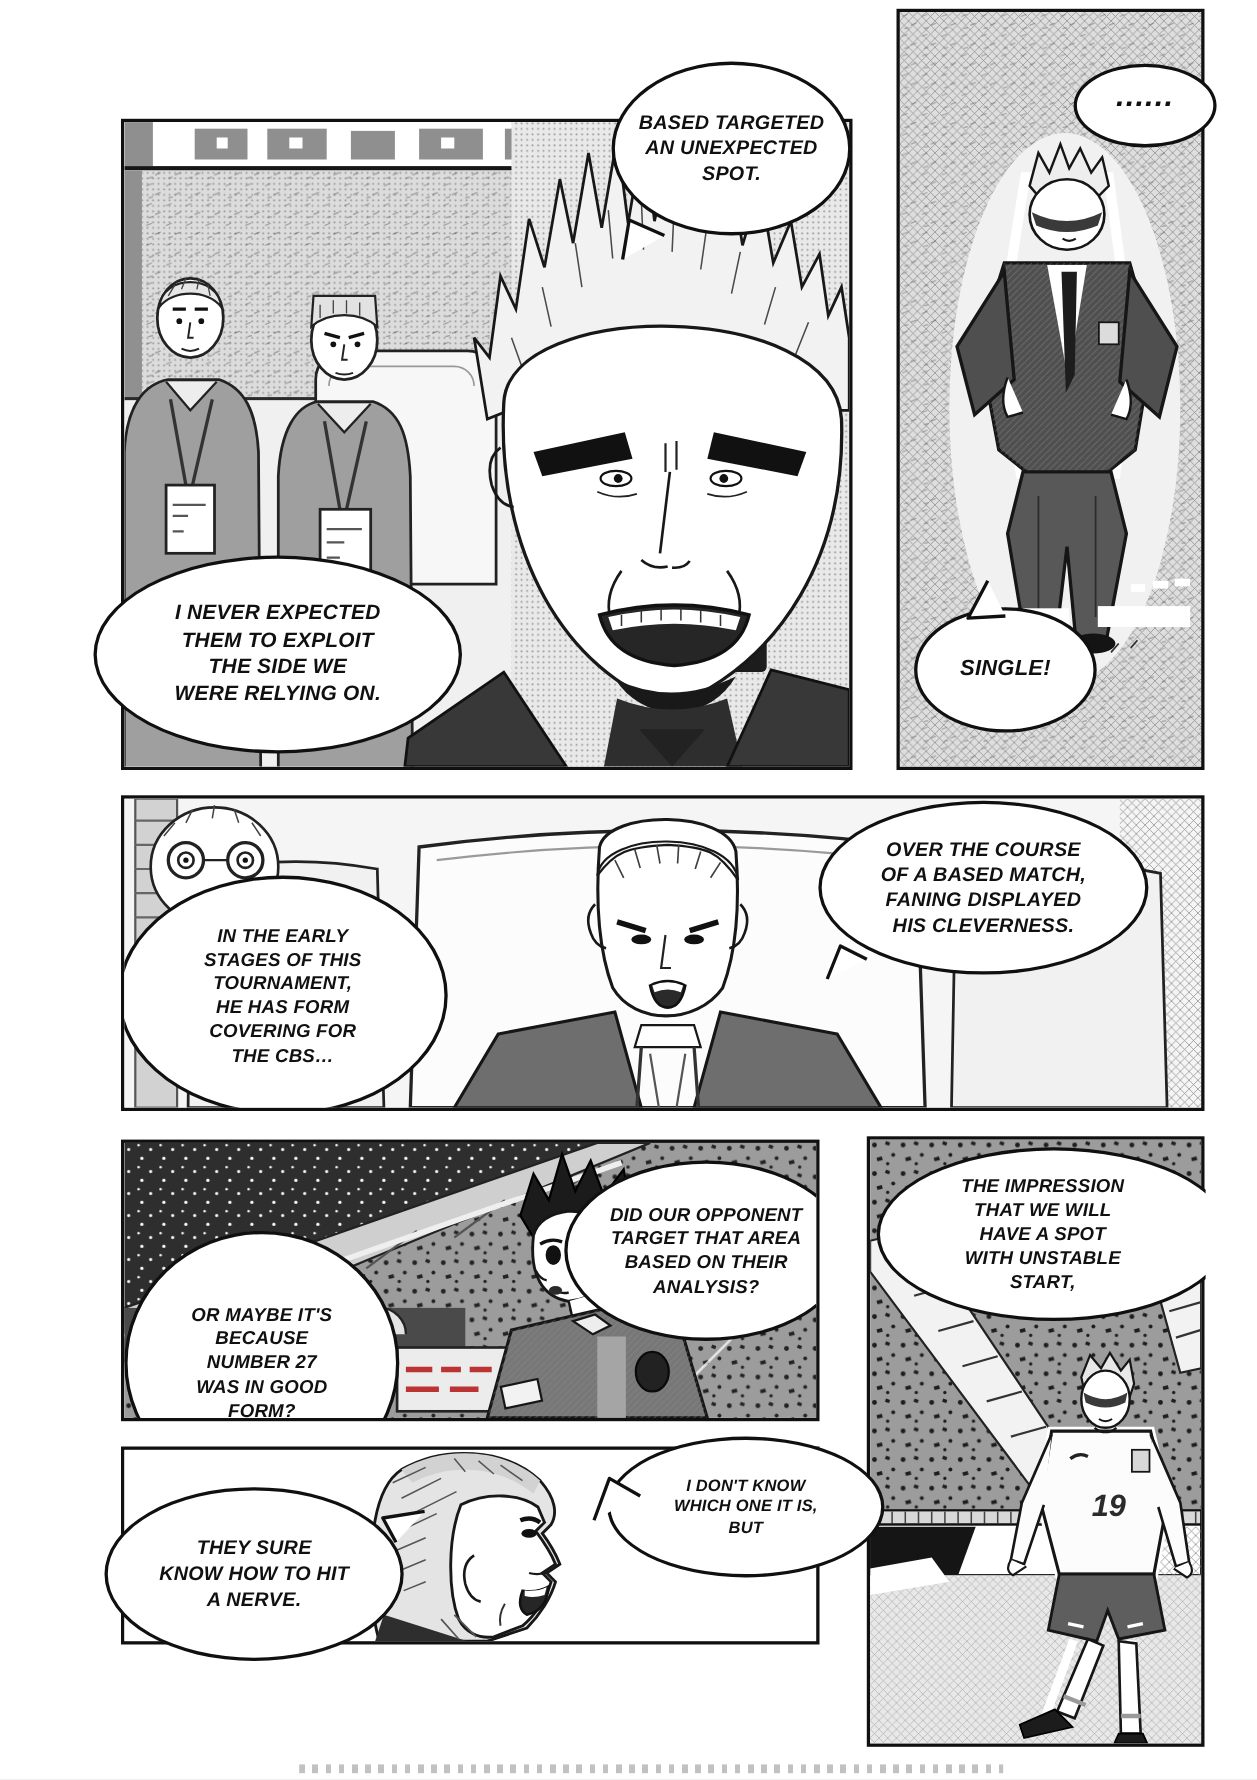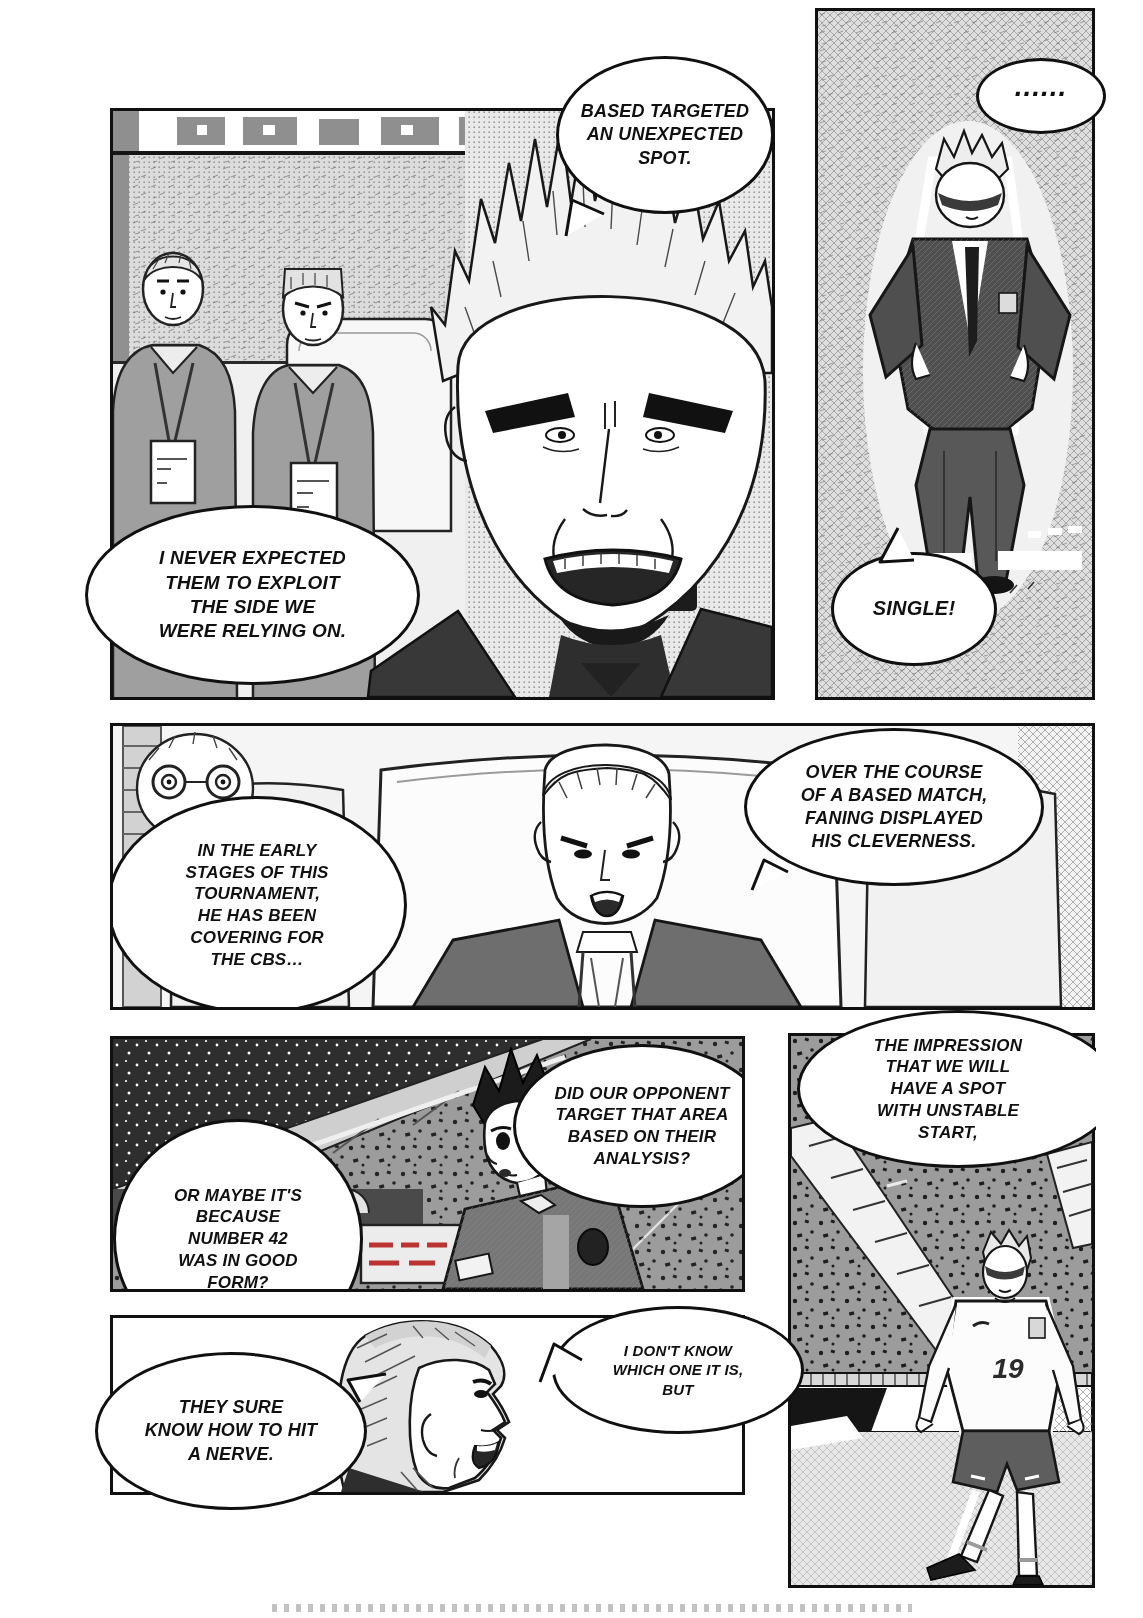--- a/index.html
+++ b/index.html
@@ -17,21 +17,21 @@
     position:absolute; background:#fff; border:3px solid #101010;
     border-radius:50%; box-sizing:border-box; z-index:5;
     display:flex; align-items:center; justify-content:center; text-align:center;
   }
   .bubble .txt {
     white-space:pre-line; font-style:italic; font-weight:700;
     font-size:18px; line-height:1.28; letter-spacing:.2px; padding:0 10px;
   }
   .tail { position:absolute; z-index:6; }
   .tail path { fill:#fff; stroke:#101010; stroke-width:3; stroke-linejoin:round; }
-  .clipper { position:absolute; overflow:hidden; z-index:5; }
+  .clipper { position:absolute; overflow:hidden; z-index:5;margin-top:33px; }
   .clipper .bubble { z-index:1; }
   .bottom-strip {
     position:absolute; left:272px; top:1604px; width:640px; height:8px;
     background:repeating-linear-gradient(90deg,#8f8f8f 0 5px, transparent 5px 12px);
     opacity:.55; z-index:2;
   }
 </style>
 </head>
 <body>
 
@@ -246,21 +246,21 @@
         <path d="M648,214 L542,194 L518,281 L688,281 z" fill="#6e6e6e" stroke="#161616" stroke-width="2.8"></path>
         <path d="M470,226 L466,281 M518,226 L522,281" stroke="#333" stroke-width="3" fill="none"></path>
         <path d="M478,232 l8,49 M510,232 l-8,49" stroke="#555" stroke-width="2" fill="none"></path>
       </g>
     </svg>
 
     <div class="bubble" style="left:-6px;top:70px;width:300px;height:218px">
       <span class="txt" style="font-size:17px">IN THE EARLY
 STAGES OF THIS
 TOURNAMENT,
-HE HAS BEEN
+HE HAS FORM
 COVERING FOR
 THE CBS…</span>
     </div>
   </div>
 
   <div class="panel" id="p4" style="left:110px;top:1036px;width:635px;height:256px">
     <svg viewBox="0 0 629 250" width="629" height="250">
       <rect width="629" height="250" fill="#9c9c9c"></rect>
       <rect width="629" height="250" fill="url(#speck)" opacity=".9"></rect>
       <polygon points="0,0 430,0 0,165" fill="#2e2e2e"></polygon>
@@ -290,31 +290,31 @@
         <path d="M404,144 l4,18 26,-6 -2,-20" fill="#fff" stroke="#161616" stroke-width="2.2"></path>
         <path d="M352,170 L448,148 L504,162 L530,250 L330,250 z" fill="#777" stroke="#161616" stroke-width="2.8"></path>
         <path d="M352,170 L448,148 L504,162 L530,250 L330,250 z" fill="url(#hatch)" opacity=".55"></path>
         <path d="M408,162 l20,-6 14,10 -16,8 z" fill="#ededed" stroke="#161616" stroke-width="2"></path>
         <rect x="430" y="176" width="26" height="74" fill="#a5a5a5"></rect>
         <ellipse cx="480" cy="208" rx="15" ry="18" fill="#222" stroke="#0a0a0a" stroke-width="2"></ellipse>
         <rect x="344" y="218" width="34" height="20" fill="#f2f2f2" stroke="#161616" stroke-width="2" transform="rotate(-12 361 228)"></rect>
       </g>
     </svg>
 
-    <div class="bubble" style="left:400px;top:5px;width:258px;height:164px">
+    <div class="bubble" style="left:400px;top:16px;width:258px;height:164px">
       <span class="txt" style="font-size:17px">DID OUR OPPONENT
 TARGET THAT AREA
 BASED ON THEIR
 ANALYSIS?</span>
     </div>
 
     <div class="bubble" style="left:0px;top:80px;width:250px;height:240px">
       <span class="txt" style="font-size:17px">OR MAYBE IT'S
 BECAUSE
-NUMBER 42
+NUMBER 27
 WAS IN GOOD
 FORM?</span>
     </div>
   </div>
 
   <div class="panel" id="p5" style="left:788px;top:1033px;width:307px;height:555px">
     <svg viewBox="0 0 301 549" width="301" height="549">
       <rect x="0" y="0" width="301" height="337" fill="#9c9c9c"></rect>
       <rect x="0" y="0" width="301" height="337" fill="url(#speck)" opacity=".95"></rect>
       <g>

